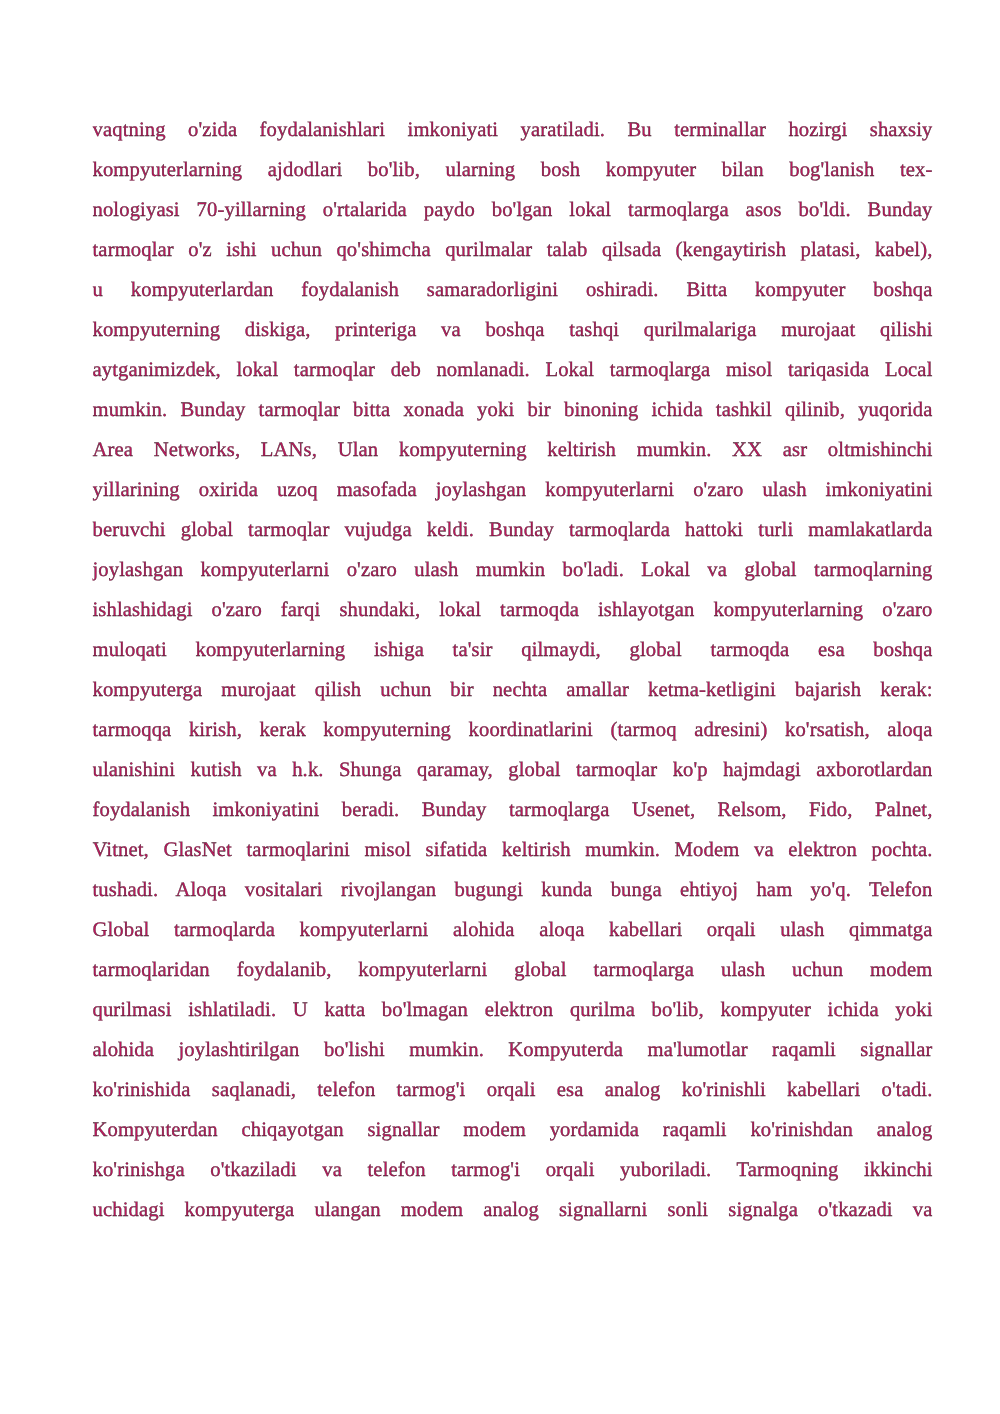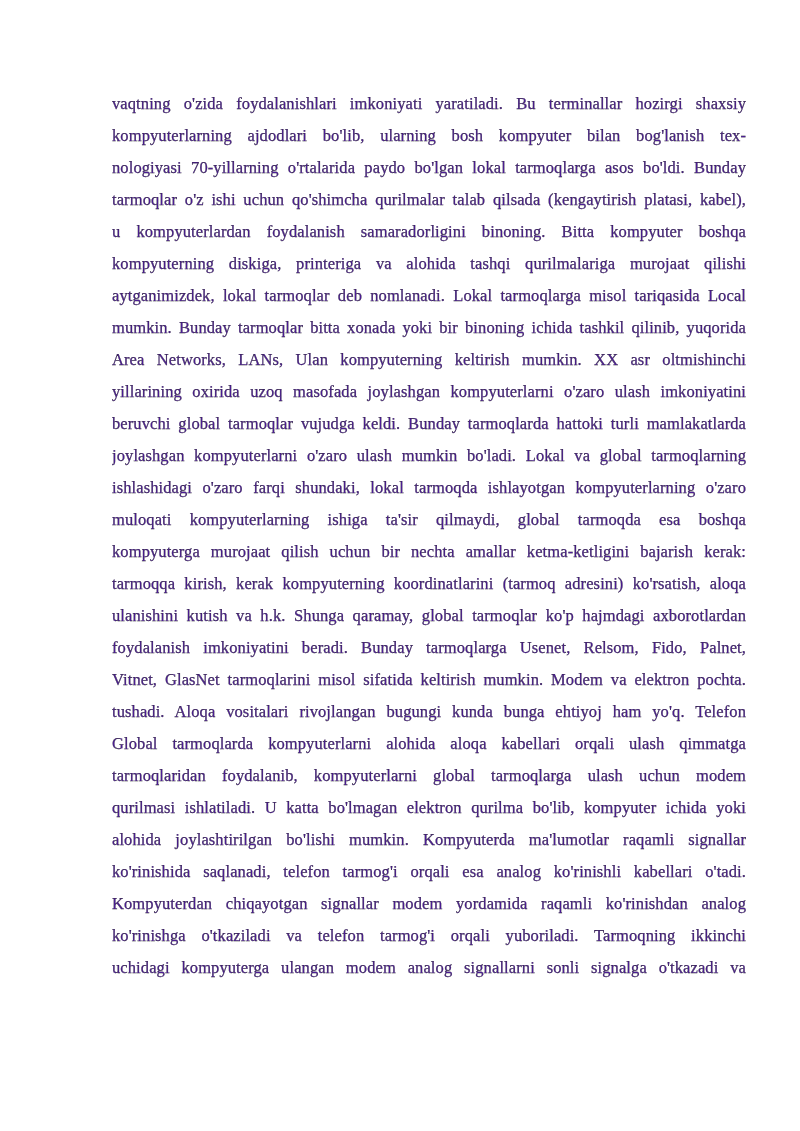--- a/index.html
+++ b/index.html
@@ -20,45 +20,44 @@
     left: 74px;
     top: 88px;
     width: 672px;
   }
   .text-line {
     font-size: 16.5px;
     line-height: 32px;
     height: 32px;
     overflow: hidden;
     text-align: justify;
-    color: #4c1d95;
+    color: #be185d;
     letter-spacing: 0.1px;
     -webkit-text-stroke: 0.25px #1c1c1c;
     white-space: normal;
-    margin-left: 38px;
   }
   
   .text-line::after {
     content: "";
     display: inline-block;
     width: 100%;
     height: 0;
   }
 </style>
 </head>
 <body>
 
 <div class="page">
   <div class="text-block" id="text-block">
       <div class="text-line">vaqtning o'zida foydalanishlari imkoniyati yaratiladi. Bu terminallar hozirgi shaxsiy</div>
       <div class="text-line">kompyuterlarning ajdodlari bo'lib, ularning bosh kompyuter bilan bog'lanish tex-</div>
       <div class="text-line">nologiyasi 70-yillarning o'rtalarida paydo bo'lgan lokal tarmoqlarga asos bo'ldi. Bunday</div>
       <div class="text-line">tarmoqlar o'z ishi uchun qo'shimcha qurilmalar talab qilsada (kengaytirish platasi, kabel),</div>
-      <div class="text-line">u kompyuterlardan foydalanish samaradorligini binoning. Bitta kompyuter boshqa</div>
-      <div class="text-line">kompyuterning diskiga, printeriga va alohida tashqi qurilmalariga murojaat qilishi</div>
+      <div class="text-line">u kompyuterlardan foydalanish samaradorligini oshiradi. Bitta kompyuter boshqa</div>
+      <div class="text-line">kompyuterning diskiga, printeriga va boshqa tashqi qurilmalariga murojaat qilishi</div>
       <div class="text-line">aytganimizdek, lokal tarmoqlar deb nomlanadi. Lokal tarmoqlarga misol tariqasida Local</div>
       <div class="text-line">mumkin. Bunday tarmoqlar bitta xonada yoki bir binoning ichida tashkil qilinib, yuqorida</div>
       <div class="text-line">Area Networks, LANs, Ulan kompyuterning keltirish mumkin. XX asr oltmishinchi</div>
       <div class="text-line">yillarining oxirida uzoq masofada joylashgan kompyuterlarni o'zaro ulash imkoniyatini</div>
       <div class="text-line">beruvchi global tarmoqlar vujudga keldi. Bunday tarmoqlarda hattoki turli mamlakatlarda</div>
       <div class="text-line">joylashgan kompyuterlarni o'zaro ulash mumkin bo'ladi. Lokal va global tarmoqlarning</div>
       <div class="text-line">ishlashidagi o'zaro farqi shundaki, lokal tarmoqda ishlayotgan kompyuterlarning o'zaro</div>
       <div class="text-line">muloqati kompyuterlarning ishiga ta'sir qilmaydi, global tarmoqda esa boshqa</div>
       <div class="text-line">kompyuterga murojaat qilish uchun bir nechta amallar ketma-ketligini bajarish kerak:</div>
       <div class="text-line">tarmoqqa kirish, kerak kompyuterning koordinatlarini (tarmoq adresini) ko'rsatish, aloqa</div>

